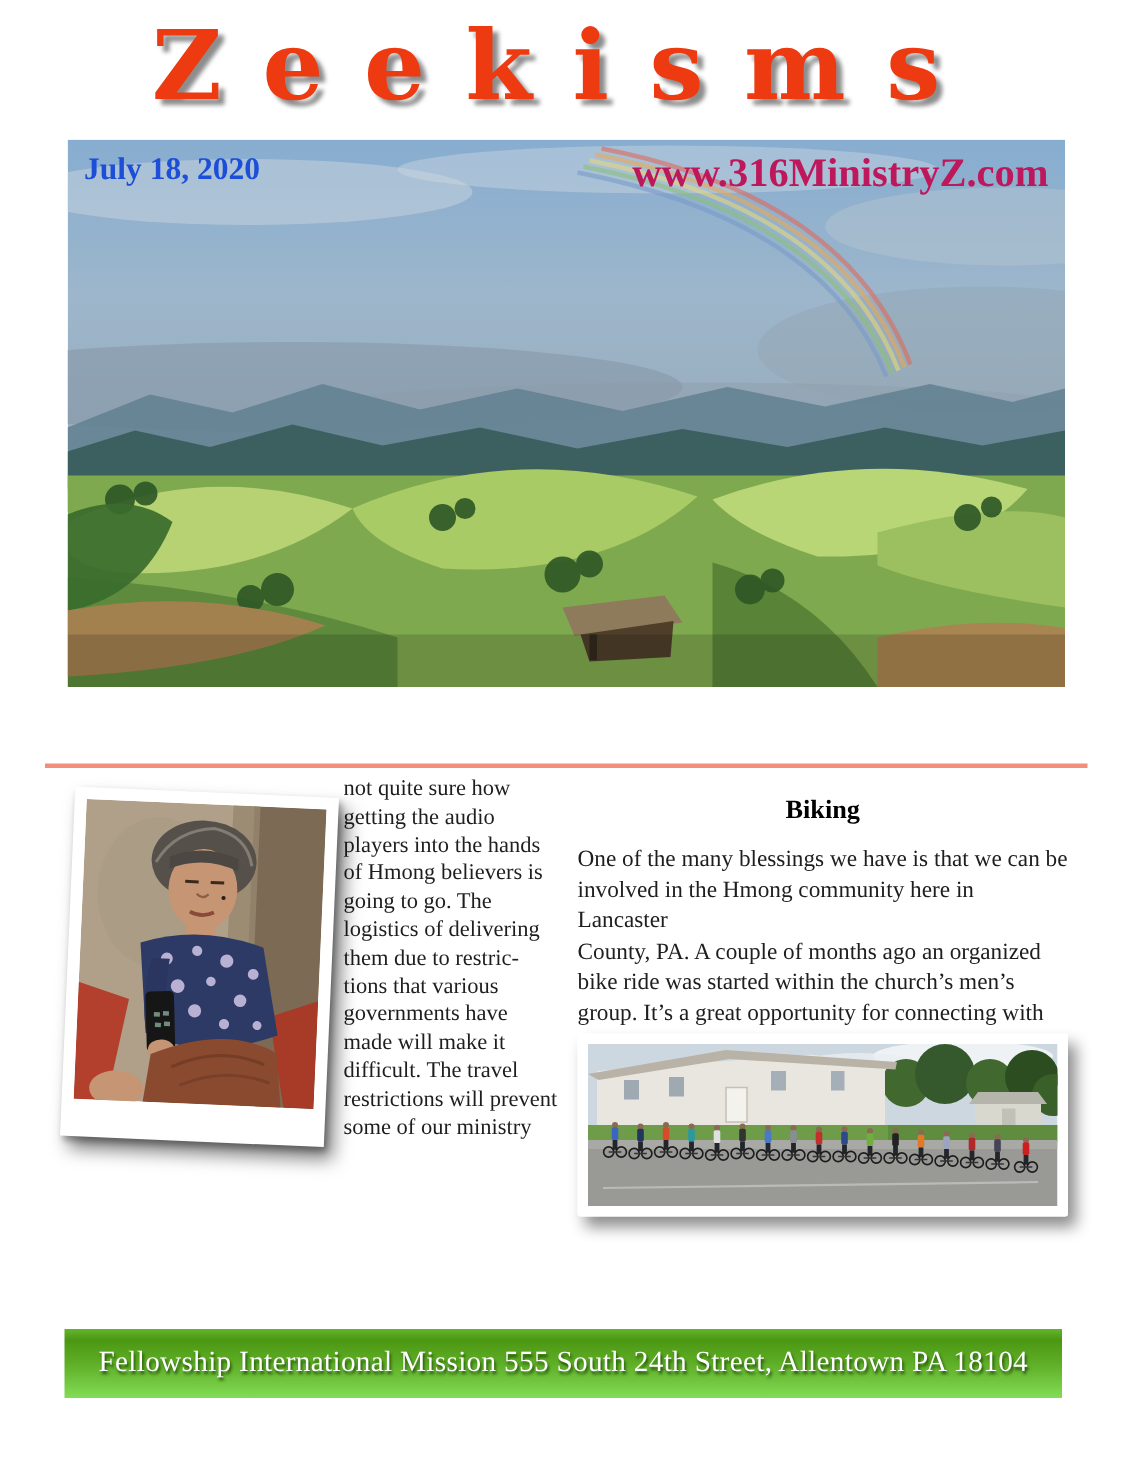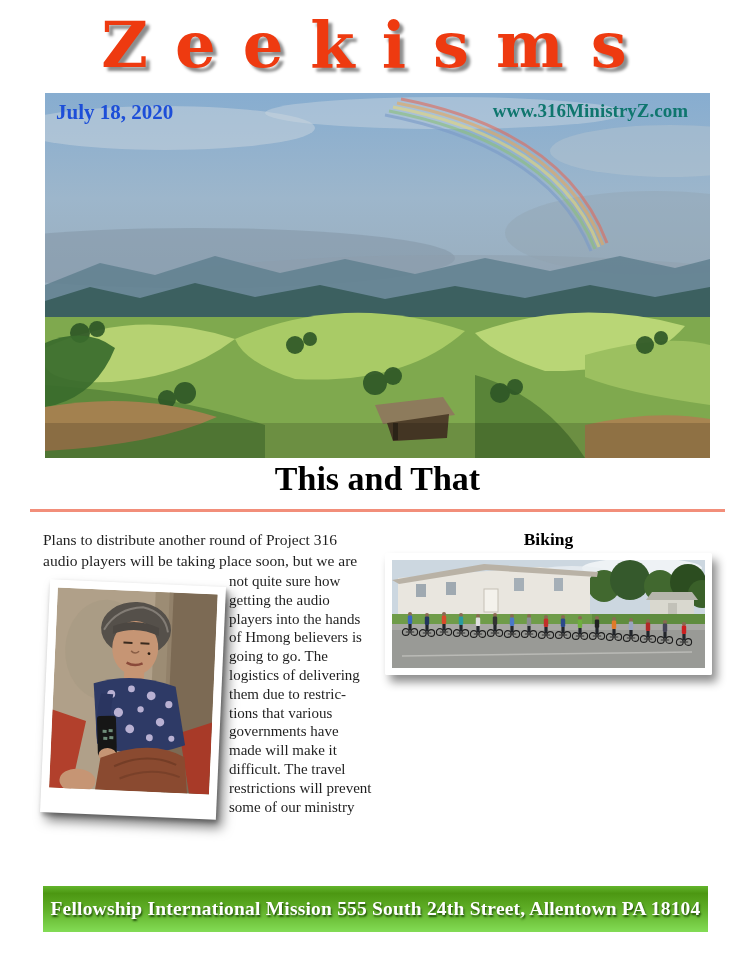--- a/index.html
+++ b/index.html
@@ -8,21 +8,21 @@
 
   
   .masthead{position:absolute;top:2px;left:0;right:0;margin:0;text-align:center;
     font-family:"DejaVu Serif",serif;font-weight:900;font-size:64px;line-height:86px;
     letter-spacing:27px;color:#ee3a10;text-shadow:4px 4px 3px #8d8d8d;white-space:nowrap;}
 
   
   .hero{position:absolute;top:93px;left:45px;width:665px;height:365px;overflow:hidden;}
   .hero svg{display:block;}
   .hero-date{position:absolute;top:7px;left:11px;font-weight:bold;font-size:21px;color:#1d4ed8;}
-  .hero-site{position:absolute;top:7px;right:22px;font-weight:bold;font-size:19px;color:#0f766e;}
+  .hero-site{position:absolute;top:7px;right:11px;font-weight:bold;font-size:27px;color:#be185d;}
   .hero-caption{position:absolute;bottom:3px;left:0;right:0;text-align:center;
     font-style:italic;font-weight:bold;font-size:19px;color:#ffffff;
     text-shadow:1px 2px 2px rgba(0,0,0,.8);}
 
   
   .section-title{position:absolute;top:460px;left:0;right:0;margin:0;text-align:center;
     font-size:34px;font-weight:bold;color:#000;}
   .divider{position:absolute;top:509px;left:30px;width:695px;height:3px;border:none;
     background:#f28e7a;margin:0;}
 
@@ -47,21 +47,21 @@
   .biking-heading{margin-top:13px !important;}
   .biking-para{margin-top:13px;}
   .bikers-frame{margin:3px 0 0 0;border:7px solid #fff;border-radius:2px;width:313px;
     box-shadow:5px 7px 10px rgba(0,0,0,.45);}
   .bikers-frame svg{display:block;}
 
   
   .banner{position:absolute;top:886px;left:43px;width:665px;height:46px;
     background:linear-gradient(180deg,#63b52c 0%,#4c9712 16%,#5fae27 50%,#83dc55 100%);
     display:flex;align-items:center;justify-content:center;}
-  .banner span{font-weight:bold;font-size:19.5px;color:#ffffff;white-space:nowrap;
+  .banner span{font-weight:normal;font-size:19.5px;color:#ffffff;white-space:nowrap;
     text-shadow:1px 2px 2px rgba(20,60,0,.85);letter-spacing:.2px;}
   figure{margin:0;padding:0;}
 </style>
 </head>
 <body>
 
 <div class="page">
 
   <h1 class="masthead">Zeekisms</h1>
 
@@ -118,26 +118,23 @@
         <polygon points="330,312 398,304 410,322 338,331" fill="#8d7b5c"></polygon>
         <polygon points="342,330 404,321 402,345 348,348" fill="#4f3f2a"></polygon>
         <rect x="348" y="330" width="5" height="17" fill="#332a1c"></rect>
       </g>
       <rect y="330" width="665" height="35" fill="#000000" opacity=".15"></rect>
     </svg>
     <div class="hero-date">July 18, 2020</div>
     <div class="hero-site">www.316MinistryZ.com</div>
   </div>
 
-  <h2 class="section-title">This and That</h2>
   <hr class="divider">
 
   <div class="col col-left">
-    <p class="lines intro">Plans to distribute another round of Project 316
-audio players will be taking place soon, but we are</p>
     <div class="photo-row">
       <figure class="woman-frame">
         <svg viewBox="0 0 160 200" width="160" height="200">
           <rect width="160" height="200" fill="#b0a089"></rect>
           <rect x="112" width="48" height="200" fill="#7c6a54"></rect>
           <rect x="98" width="18" height="200" fill="#97876f" opacity=".8"></rect>
           <ellipse cx="50" cy="60" rx="40" ry="50" fill="#a79a82" opacity=".6"></ellipse>
           <path d="M0,122 L34,132 L22,200 L0,200 Z" fill="#b2402c"></path>
           <path d="M160,128 L128,140 L140,200 L160,200 Z" fill="#a83a28"></path>
           <g>
@@ -193,20 +190,25 @@
 governments have
 made will make it
 difficult. The travel
 restrictions will prevent
 some of our ministry</p>
     </div>
   </div>
 
   <div class="col col-right">
     <h3 class="biking-heading">Biking</h3>
+    <p class="lines biking-para">One of the many blessings we have is that we can be
+involved in the Hmong community here in Lancaster
+County, PA. A couple of months ago an organized
+bike ride was started within the church’s men’s
+group. It’s a great opportunity for connecting with</p>
     <figure class="bikers-frame">
       <svg viewBox="0 0 313 108" width="313" height="108">
         <defs>
           <g id="rider">
             <circle cx="0" cy="-16" r="2" fill="#8a6a52"></circle>
             <rect x="-2.2" y="-14.5" width="4.4" height="8.5" rx="1.2" fill="currentColor"></rect>
             <rect x="-1.6" y="-6" width="3.2" height="6.5" fill="#22252a"></rect>
             <circle cx="-4.2" cy="2" r="3.4" fill="none" stroke="#1d1d1d" stroke-width="1.1"></circle>
             <circle cx="4.2" cy="2" r="3.4" fill="none" stroke="#1d1d1d" stroke-width="1.1"></circle>
             <line x1="-4.2" y1="2" x2="4.2" y2="2" stroke="#333" stroke-width="1"></line>

